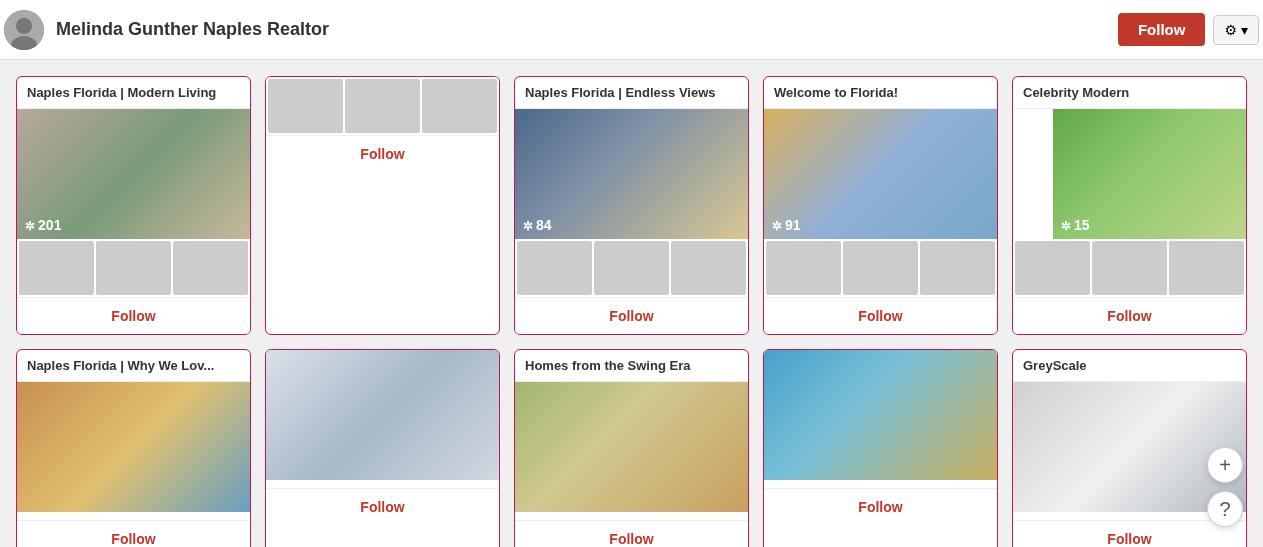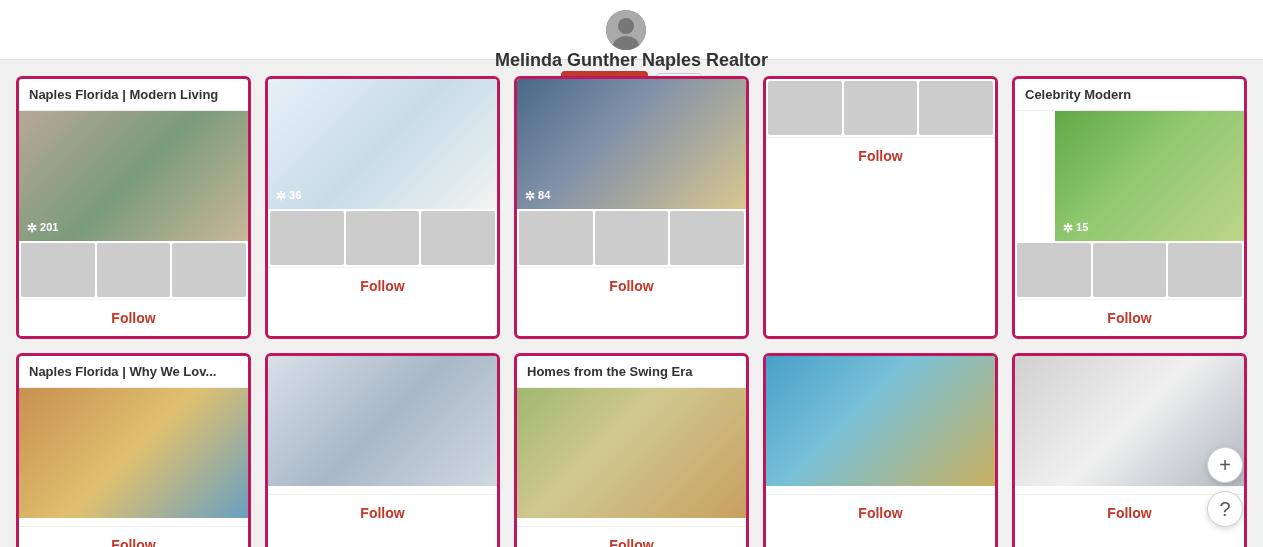--- a/index.html
+++ b/index.html
@@ -4,23 +4,22 @@
   <style>
     * { box-sizing: border-box; margin: 0; padding: 0; }
     body { font-family: Arial, Helvetica, sans-serif; background: #f0f0f0; color: #333; }
 
     
     .header {
       display: flex;
       align-items: center;
       background: #fff;
       border-bottom: 1px solid #ddd;
-      padding: 10px 24px;
+      padding: 10px 4px;
       height: 60px;
-      flex-direction: column;
     }
     .header-avatar {
       width: 40px;
       height: 40px;
       border-radius: 50%;
       background: #888;
       overflow: hidden;
       margin-right: 12px;
       flex-shrink: 0;
     }
@@ -62,21 +61,21 @@
       padding: 16px;
       display: grid;
       grid-template-columns: repeat(5, 1fr);
       gap: 14px;
     }
 
     .board-card {
       background: #fff;
       border-radius: 6px;
       overflow: hidden;
-      border: 3px solid #be185d;
+      border: 1px solid #be185d;
     }
     .board-title {
       font-size: 13px;
       font-weight: bold;
       padding: 8px 10px;
       white-space: nowrap;
       overflow: hidden;
       text-overflow: ellipsis;
       border-bottom: 1px solid #eee;
     }
@@ -84,21 +83,21 @@
       position: relative;
       width: 100%;
       height: 130px;
       overflow: hidden;
     }
     .board-main-img-container .pin-count {
       position: absolute;
       bottom: 6px;
       left: 8px;
       color: #fff;
-      font-size: 11px;
+      font-size: 14px;
       font-weight: bold;
       display: flex;
       align-items: flex-start;
       gap: 3px;
     }
     .pin-icon::before {
       content: "✲";
       font-size: 12px;
     }
     .board-thumbnails {
@@ -202,42 +201,44 @@
         <div class="pin-count"><span class="pin-icon"></span> 201</div>
       </div>
       <div class="board-thumbnails">
         <div class="thumb thumb-1"></div>
         <div class="thumb thumb-2"></div>
         <div class="thumb thumb-3"></div>
       </div>
       <button class="board-follow-btn">Follow</button>
     </div>
     <div class="board-card">
-      <div class="board-main-img-container img-coastal">
-        <div class="pin-count"><span class="pin-icon"></span> 36</div>
-      </div>
       <div class="board-thumbnails">
         <div class="thumb thumb-4"></div>
         <div class="thumb thumb-5"></div>
         <div class="thumb thumb-6"></div>
       </div>
       <button class="board-follow-btn">Follow</button>
     </div>
     <div class="board-card">
+      <div class="board-title">Naples Florida | Endless Views</div>
       <div class="board-main-img-container img-endless">
         <div class="pin-count"><span class="pin-icon"></span> 84</div>
       </div>
       <div class="board-thumbnails">
         <div class="thumb thumb-7"></div>
         <div class="thumb thumb-8"></div>
         <div class="thumb thumb-9"></div>
       </div>
       <button class="board-follow-btn">Follow</button>
     </div>
     <div class="board-card">
+      <div class="board-title">Welcome to Florida!</div>
+      <div class="board-main-img-container img-welcome">
+        <div class="pin-count"><span class="pin-icon"></span> 91</div>
+      </div>
       <div class="board-thumbnails">
         <div class="thumb thumb-3"></div>
         <div class="thumb thumb-5"></div>
         <div class="thumb thumb-1"></div>
       </div>
       <button class="board-follow-btn">Follow</button>
     </div>
     <div class="board-card">
       <div class="board-title">Celebrity Modern</div>
       <div class="board-main-img-container img-celebrity">
@@ -266,20 +267,21 @@
       <div class="board-main-img-container img-swing"></div>
       <div style="height: 8px;"></div>
       <button class="board-follow-btn">Follow</button>
     </div>
     <div class="board-card">
       <div class="board-main-img-container img-sotheby"></div>
       <div style="height: 8px;"></div>
       <button class="board-follow-btn">Follow</button>
     </div>
     <div class="board-card">
+      <div class="board-title">GreyScale</div>
       <div class="board-main-img-container img-grey"></div>
       <div style="height: 8px;"></div>
       <button class="board-follow-btn">Follow</button>
     </div>
   </div>
 
 <div class="float-buttons">
   <button class="float-btn">+</button>
   <button class="float-btn">?</button>
 </div>

